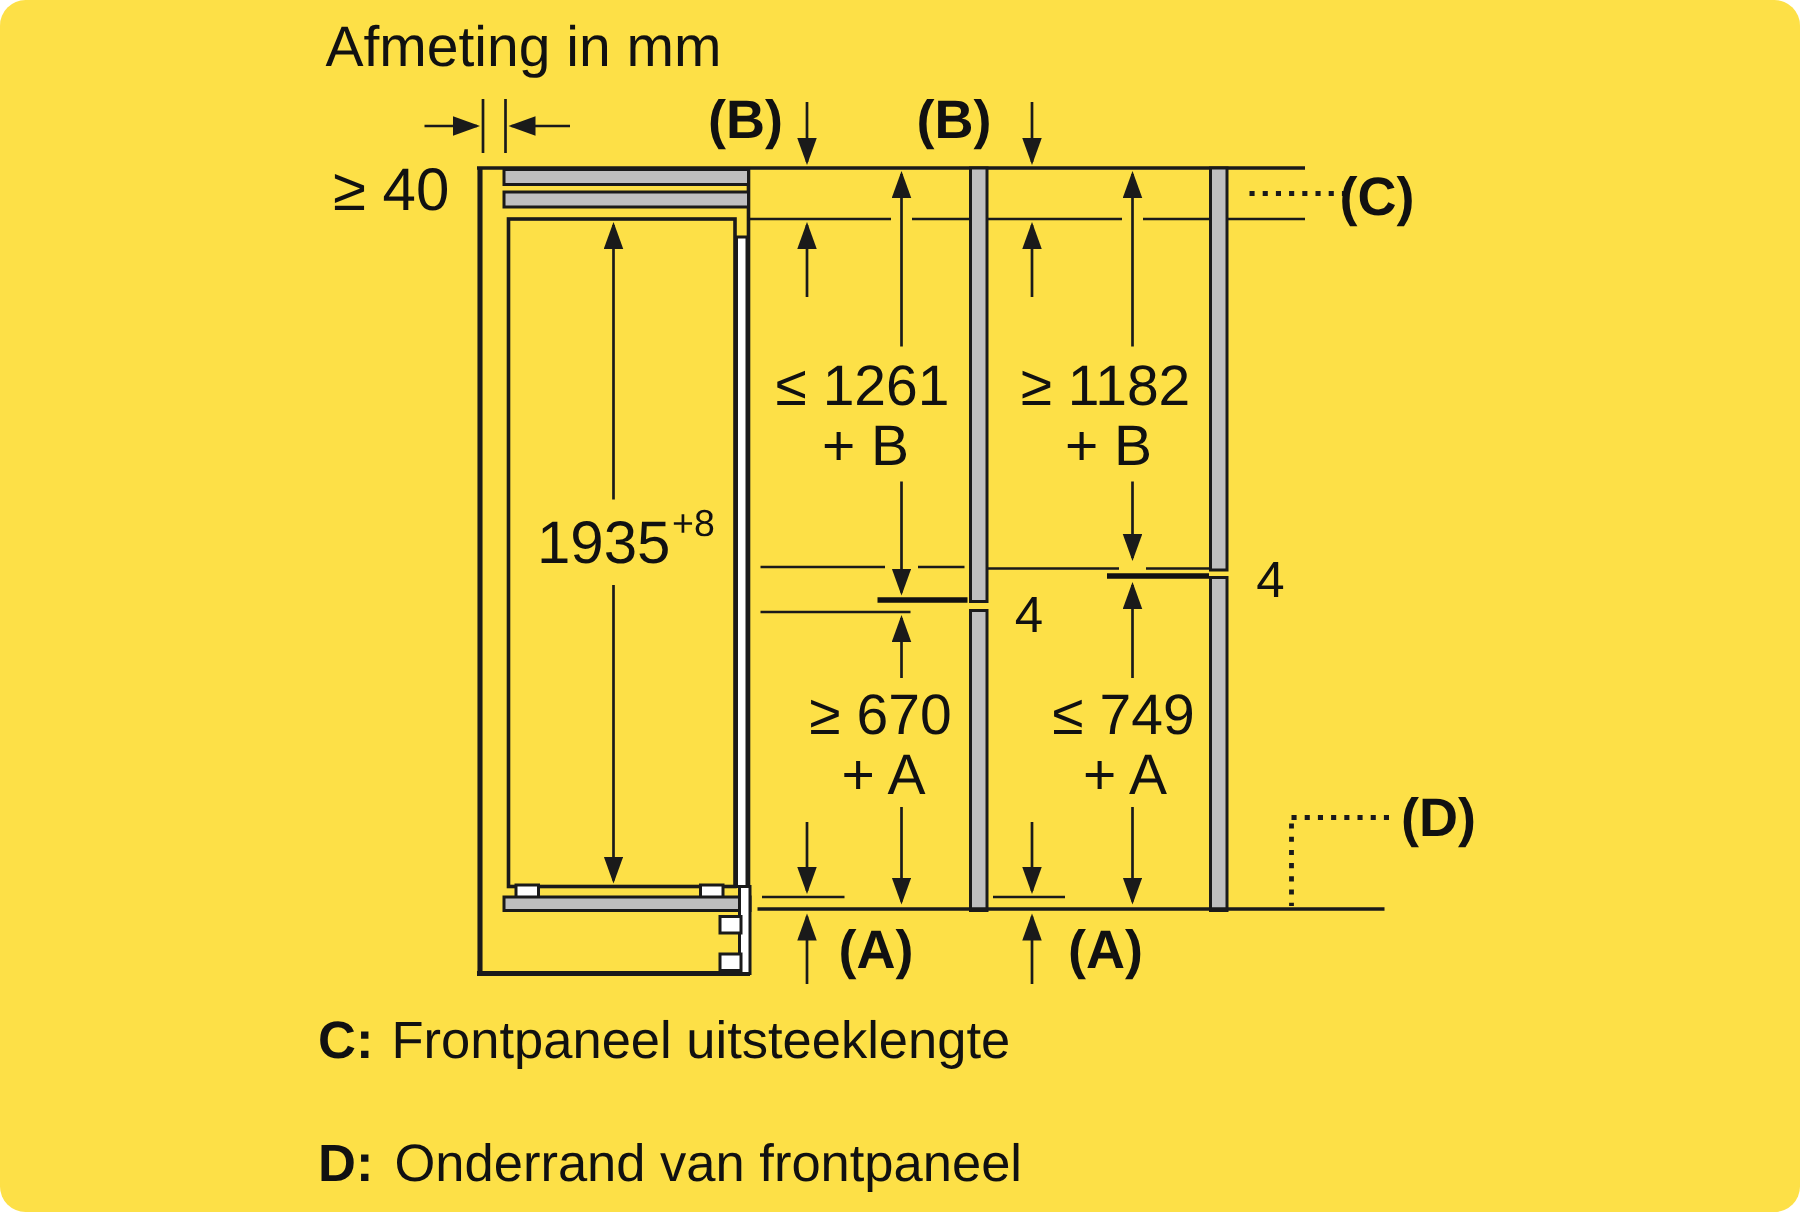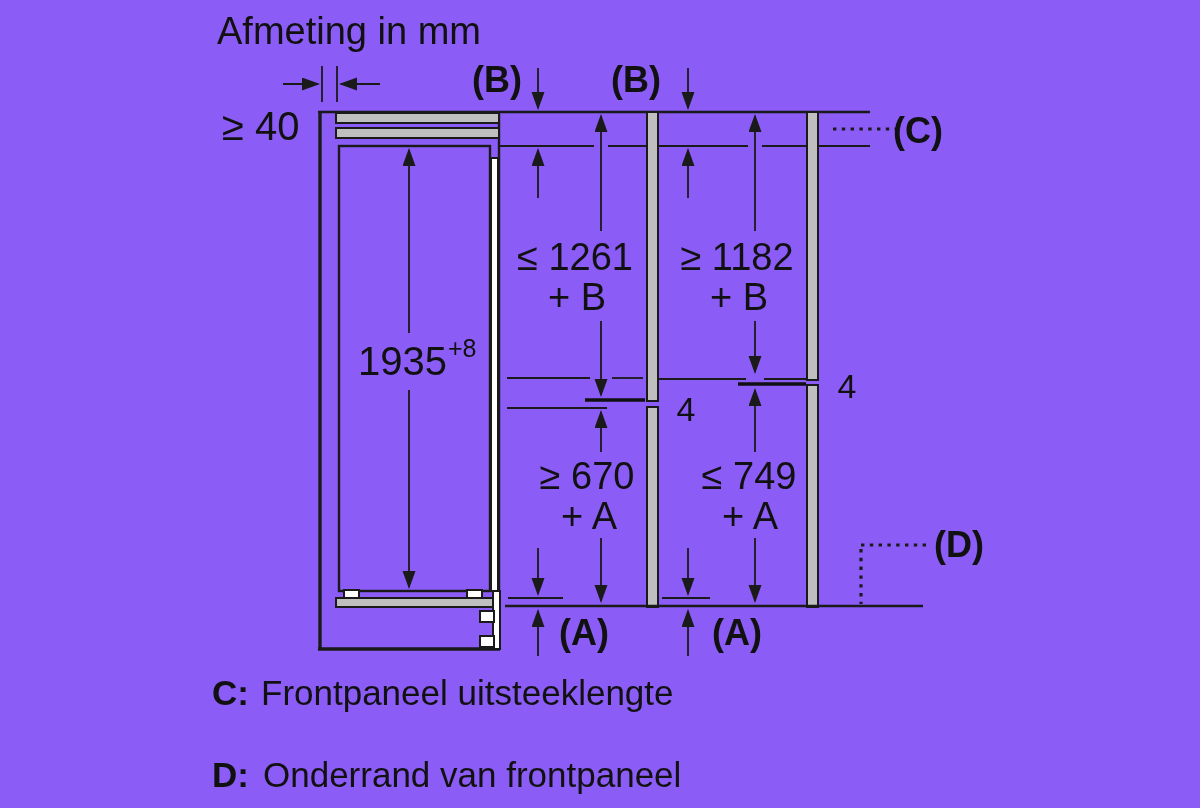--- a/index.html
+++ b/index.html
@@ -1,17 +1,17 @@
 <!DOCTYPE html>
 <html><head>
 <meta charset="utf-8">
 <style>
   html,body{margin:0;padding:0;background:#ffffff;}
-  .page{position:relative;width:1200px;height:808px;background:#8b5cf6;overflow:hidden;
-        font-family:"Liberation Sans", sans-serif;}
+  .page{position:relative;width:1200px;height:808px;background:#fde047;overflow:hidden;
+        font-family:"Liberation Sans", sans-serif;border-radius:17px;}
   svg{display:block;}
   
   .ln  {stroke:#1a1a1a;stroke-width:1.8;fill:none;}
   .ln2 {stroke:#1a1a1a;stroke-width:2.4;fill:none;}
   .ln3 {stroke:#1a1a1a;stroke-width:3.4;fill:none;}
   .thick{stroke:#111111;stroke-width:3.6;fill:none;}
   .dot {stroke:#1a1a1a;stroke-width:3.2;fill:none;stroke-dasharray:3.4 5.4;}
   .gray{fill:#bfbfbf;stroke:#1a1a1a;stroke-width:2;}
   .wfill{fill:#ffffff;stroke:#1a1a1a;stroke-width:2;}
   

